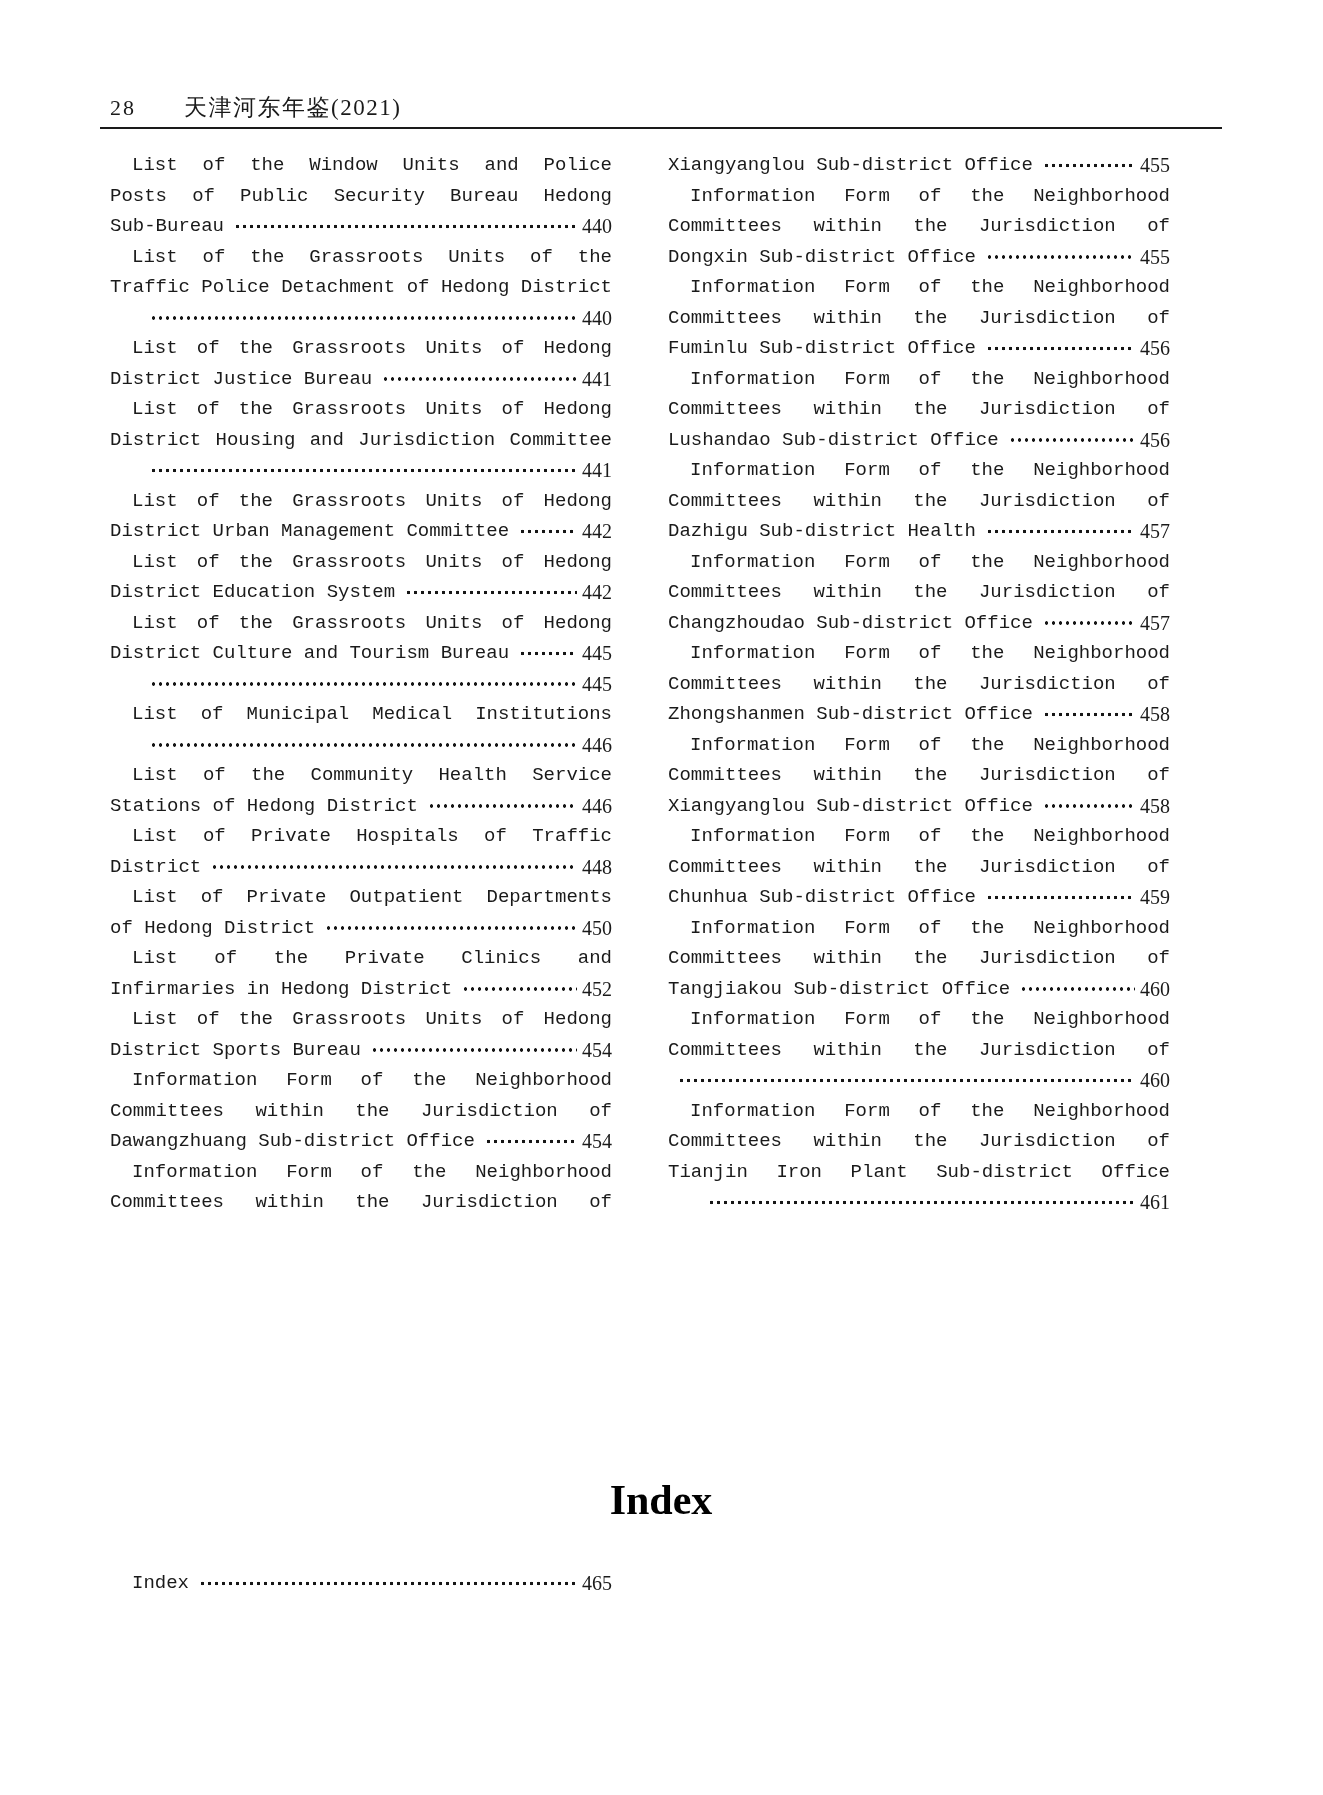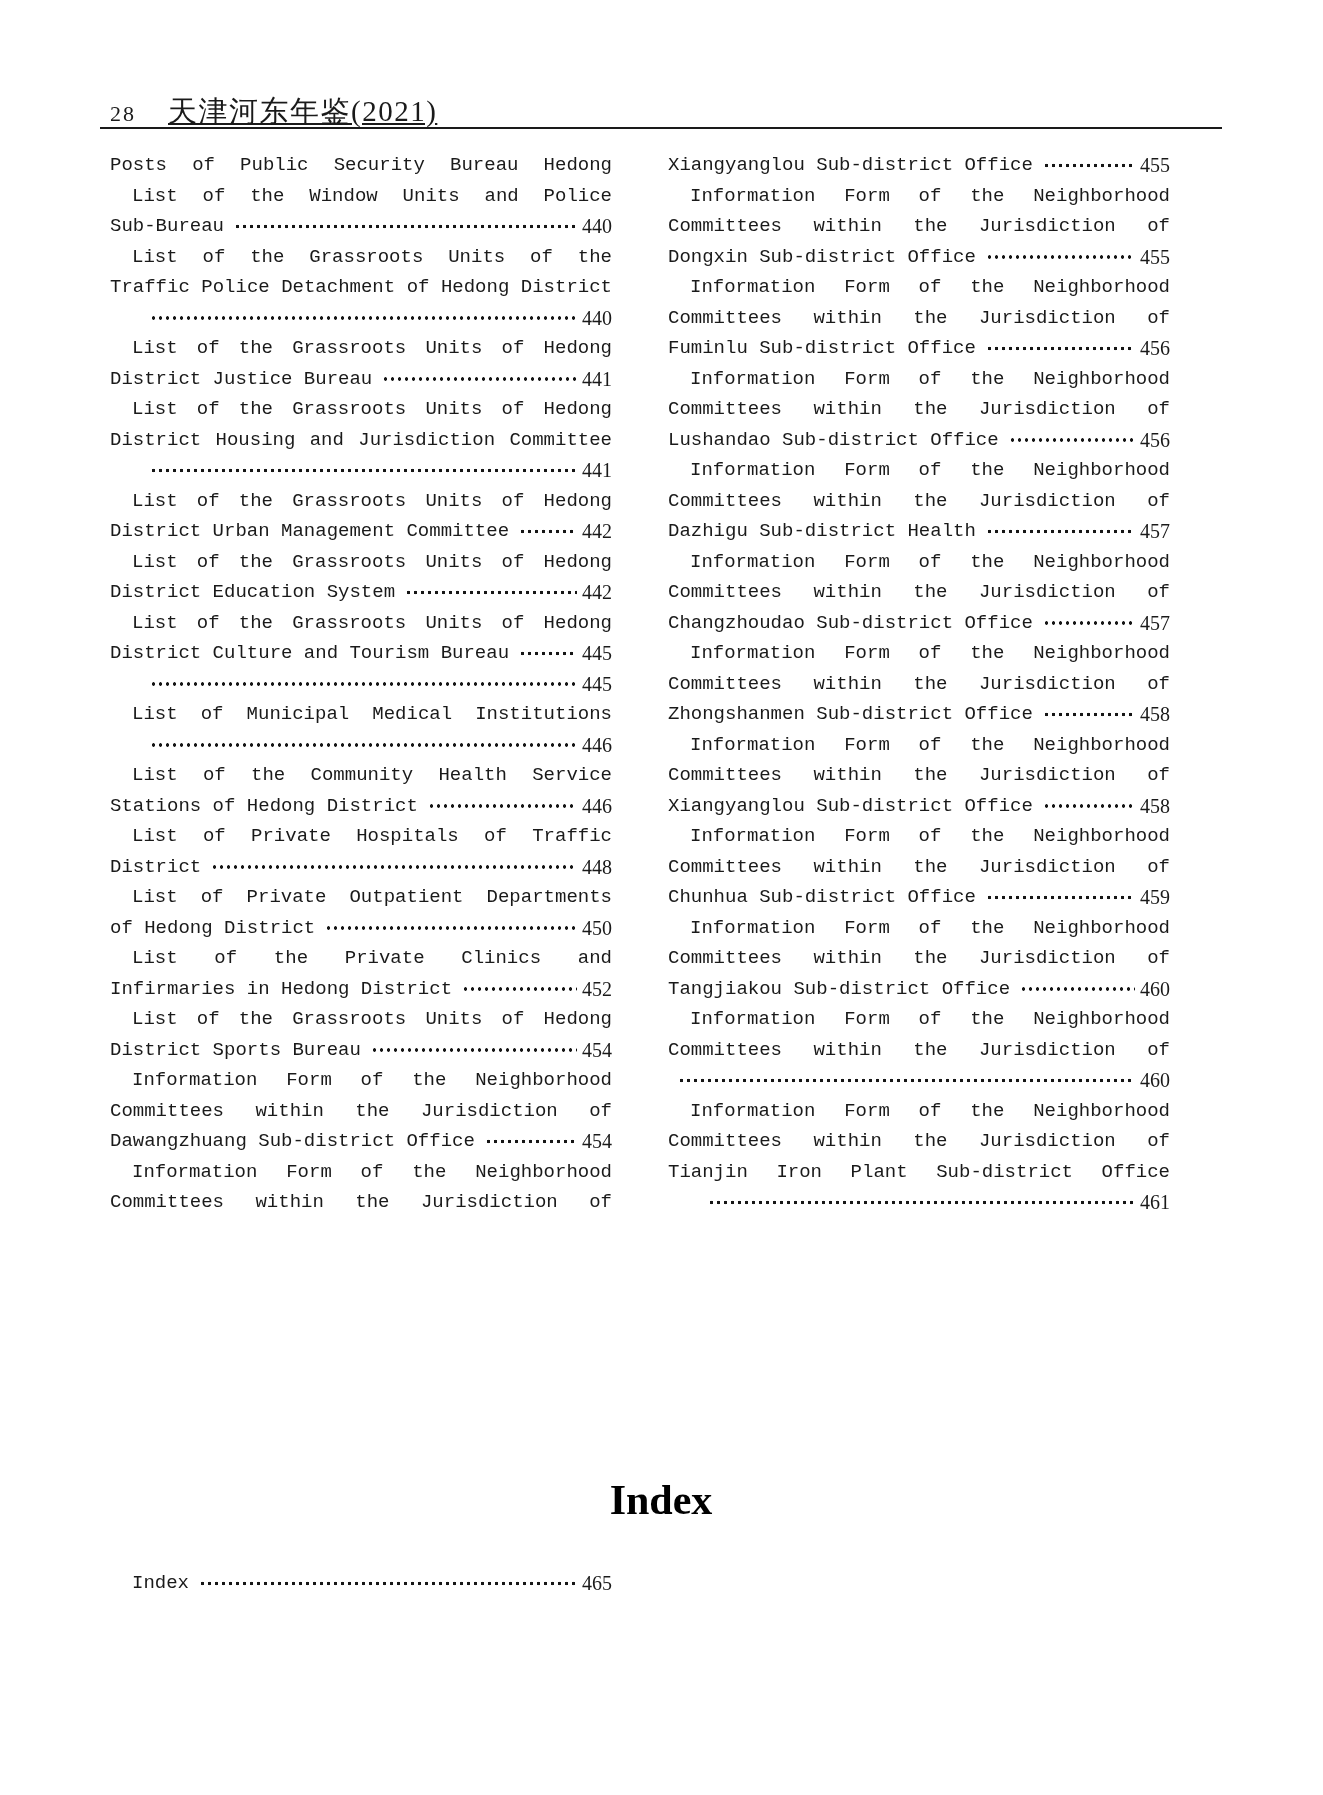--- a/index.html
+++ b/index.html
@@ -1,24 +1,24 @@
 <!DOCTYPE html>
 <html><head>
 <meta charset="utf-8">
 <style>
   html,body{margin:0;padding:0;}
   body{
     width:1323px;height:1795px;position:relative;background:#ffffff;
     font-family:"Liberation Mono", monospace;color:#1a1a1a;
     -webkit-font-smoothing:antialiased;
   }
-  .header{position:absolute;top:92px;left:110px;display:flex;align-items:baseline;gap:32px;
+  .header{position:absolute;top:92px;left:110px;display:flex;align-items:baseline;gap:48px;
     font-family:"Liberation Serif", serif;}
   .pagenum{font-size:22px;letter-spacing:2px;}
-  .booktitle{font-size:29px;letter-spacing:1.5px;text-decoration:underline;}
+  .booktitle{font-size:23px;letter-spacing:1.5px;}
   .rule{position:absolute;top:127px;left:100px;width:1122px;height:2px;background:#1a1a1a;}
   .toc{position:absolute;top:150px;left:110px;width:1060px;display:flex;gap:56px;}
   .col{width:502px;font-size:19px;line-height:30.5px;}
   .line{min-height:30.5px;}
   .just{text-align:justify;text-align-last:justify;}
   .just.indent{text-indent:22px;}
   .leader{display:flex;align-items:stretch;}
   .txt{flex:0 0 auto;white-space:pre;}
   .dots{flex:1 1 auto;margin:0 5px 0 10px;
     background-image:radial-gradient(circle,#161616 1.5px,transparent 2px);
@@ -35,22 +35,22 @@
 
 <div class="header">
   <span class="pagenum">28</span>
   <span class="booktitle">天津河东年鉴(2021)</span>
 </div>
 <div class="rule"></div>
 
 <div class="toc">
   <div class="col" id="col-left">
       <div class="toc-entry">
+        <div class="line just indent">List of the Window Units and Police</div>
         <div class="line just">Posts of Public Security Bureau Hedong</div>
-        <div class="line just indent">List of the Window Units and Police</div>
         <div class="line leader">
           <span class="txt">Sub-Bureau</span>
           <span class="dots"></span>
           <span class="pg">440</span>
         </div>
       </div>
       <div class="toc-entry">
         <div class="line just indent">List of the Grassroots Units of the</div>
         <div class="line just">Traffic Police Detachment of Hedong District</div>
         <div class="line leader dotsline">

